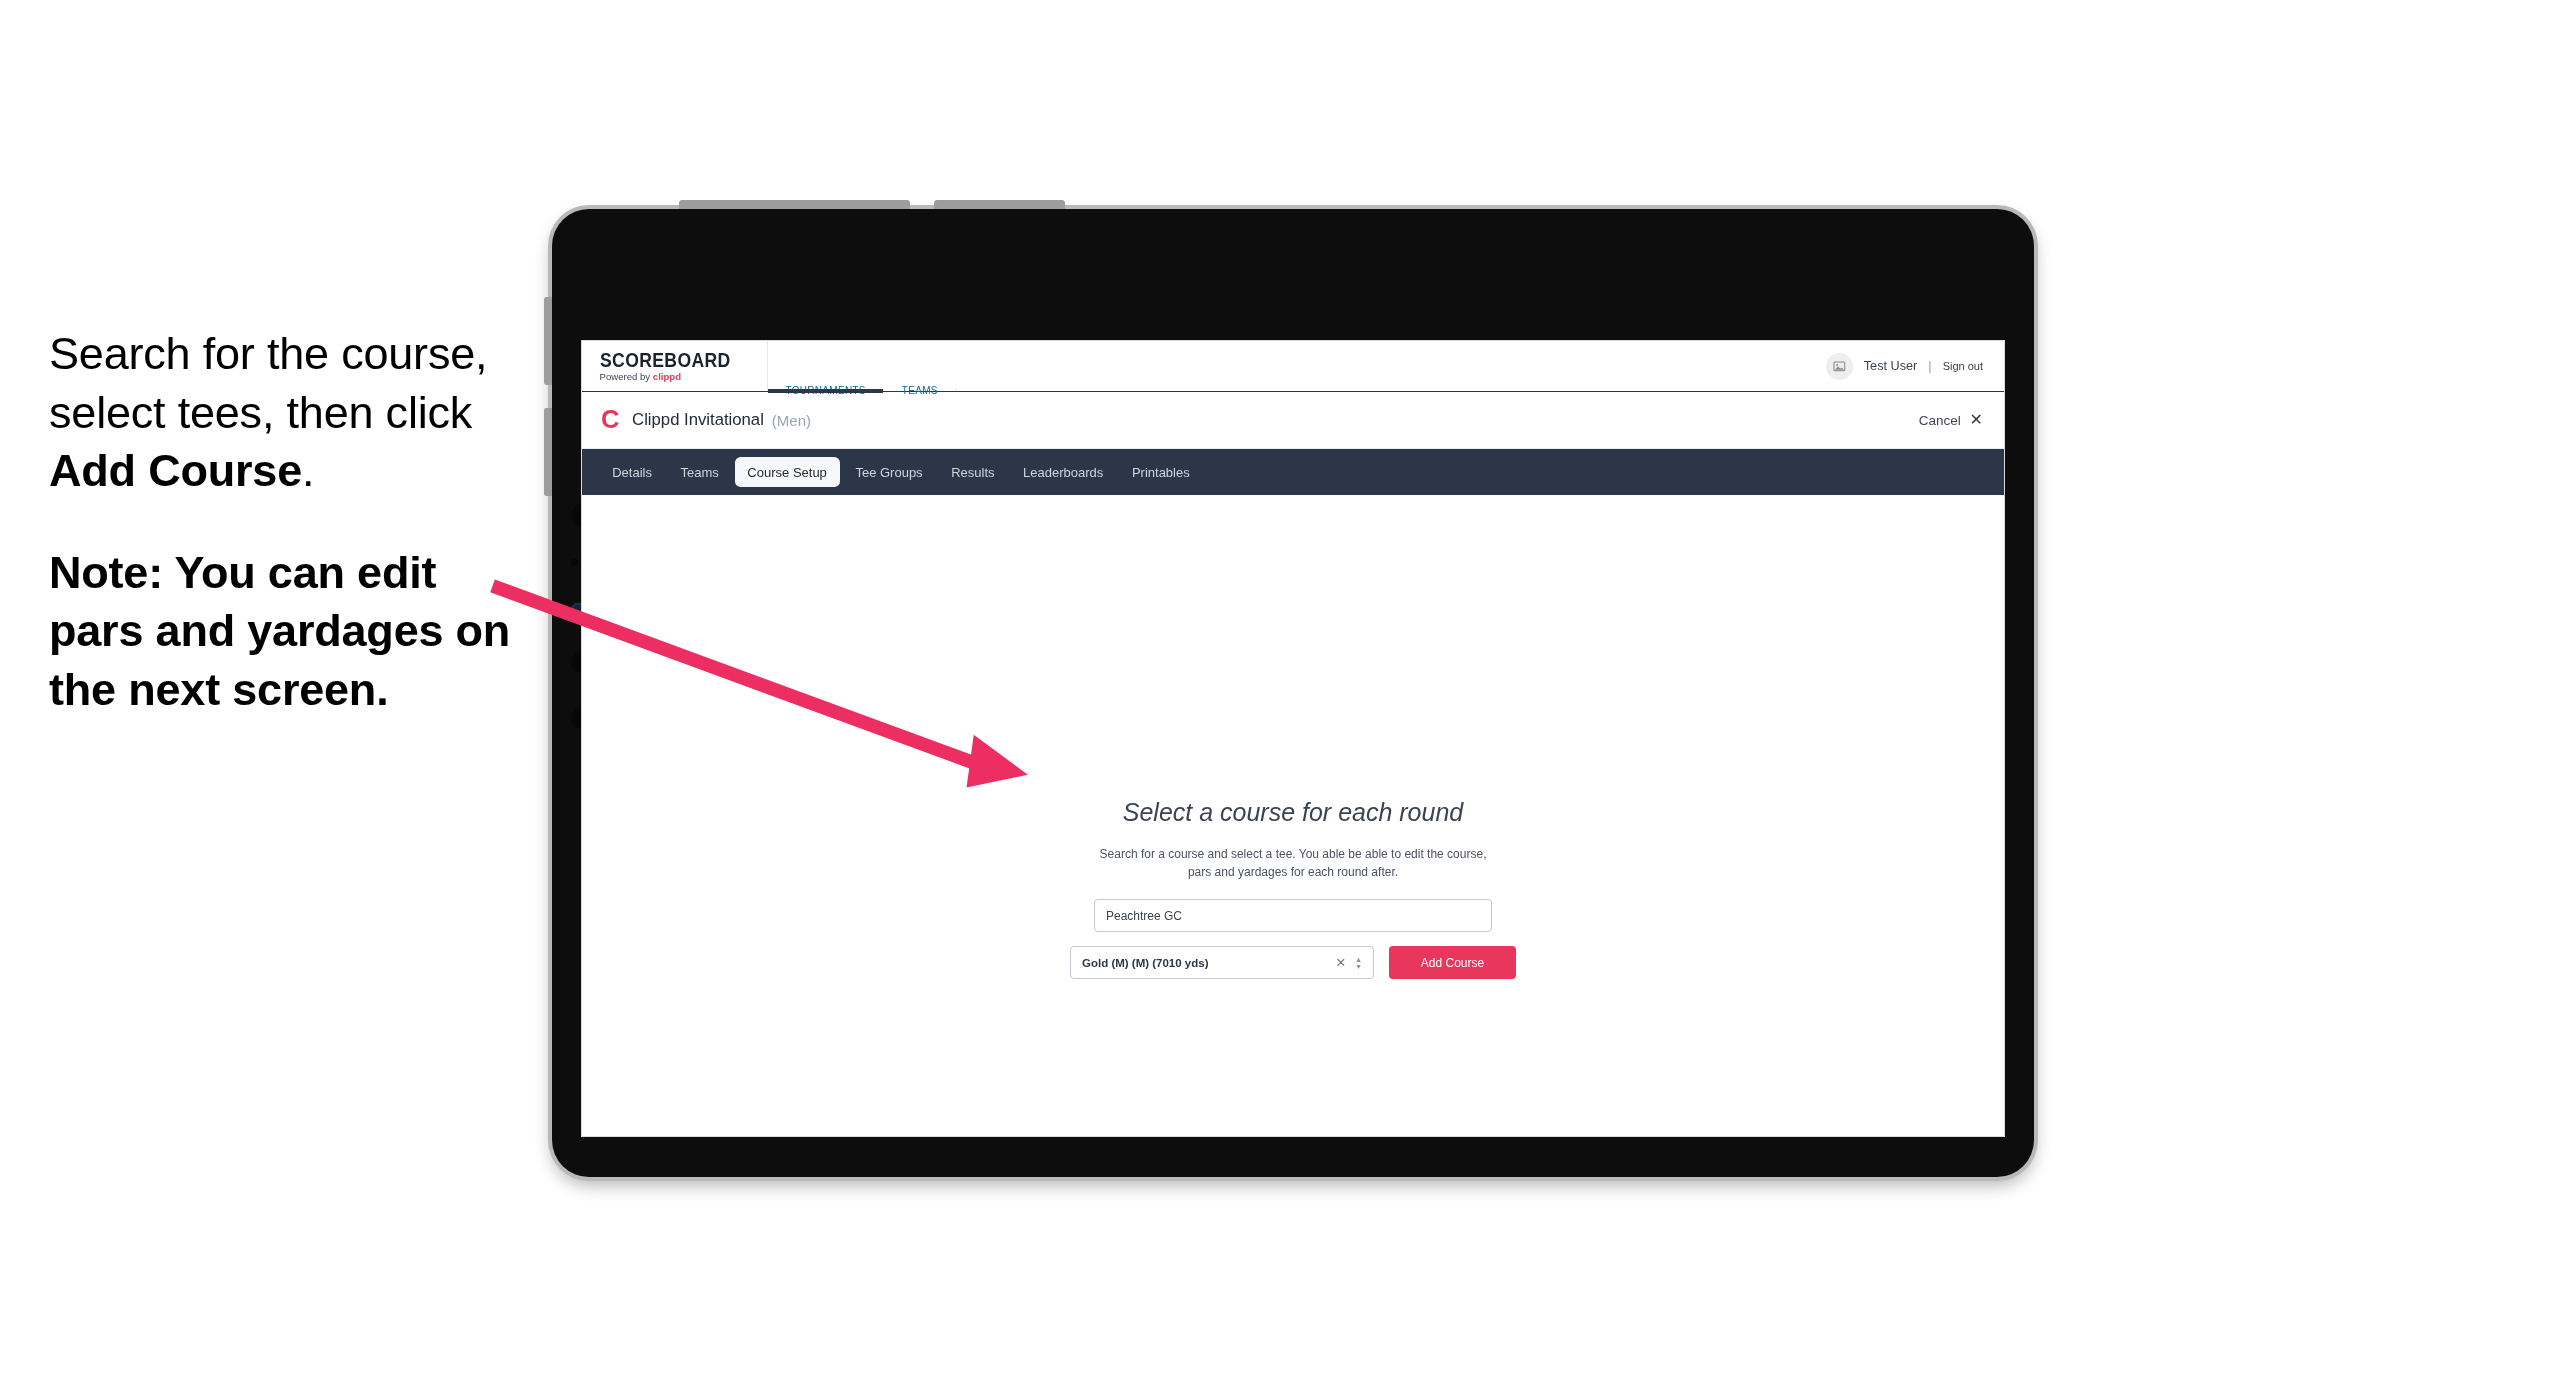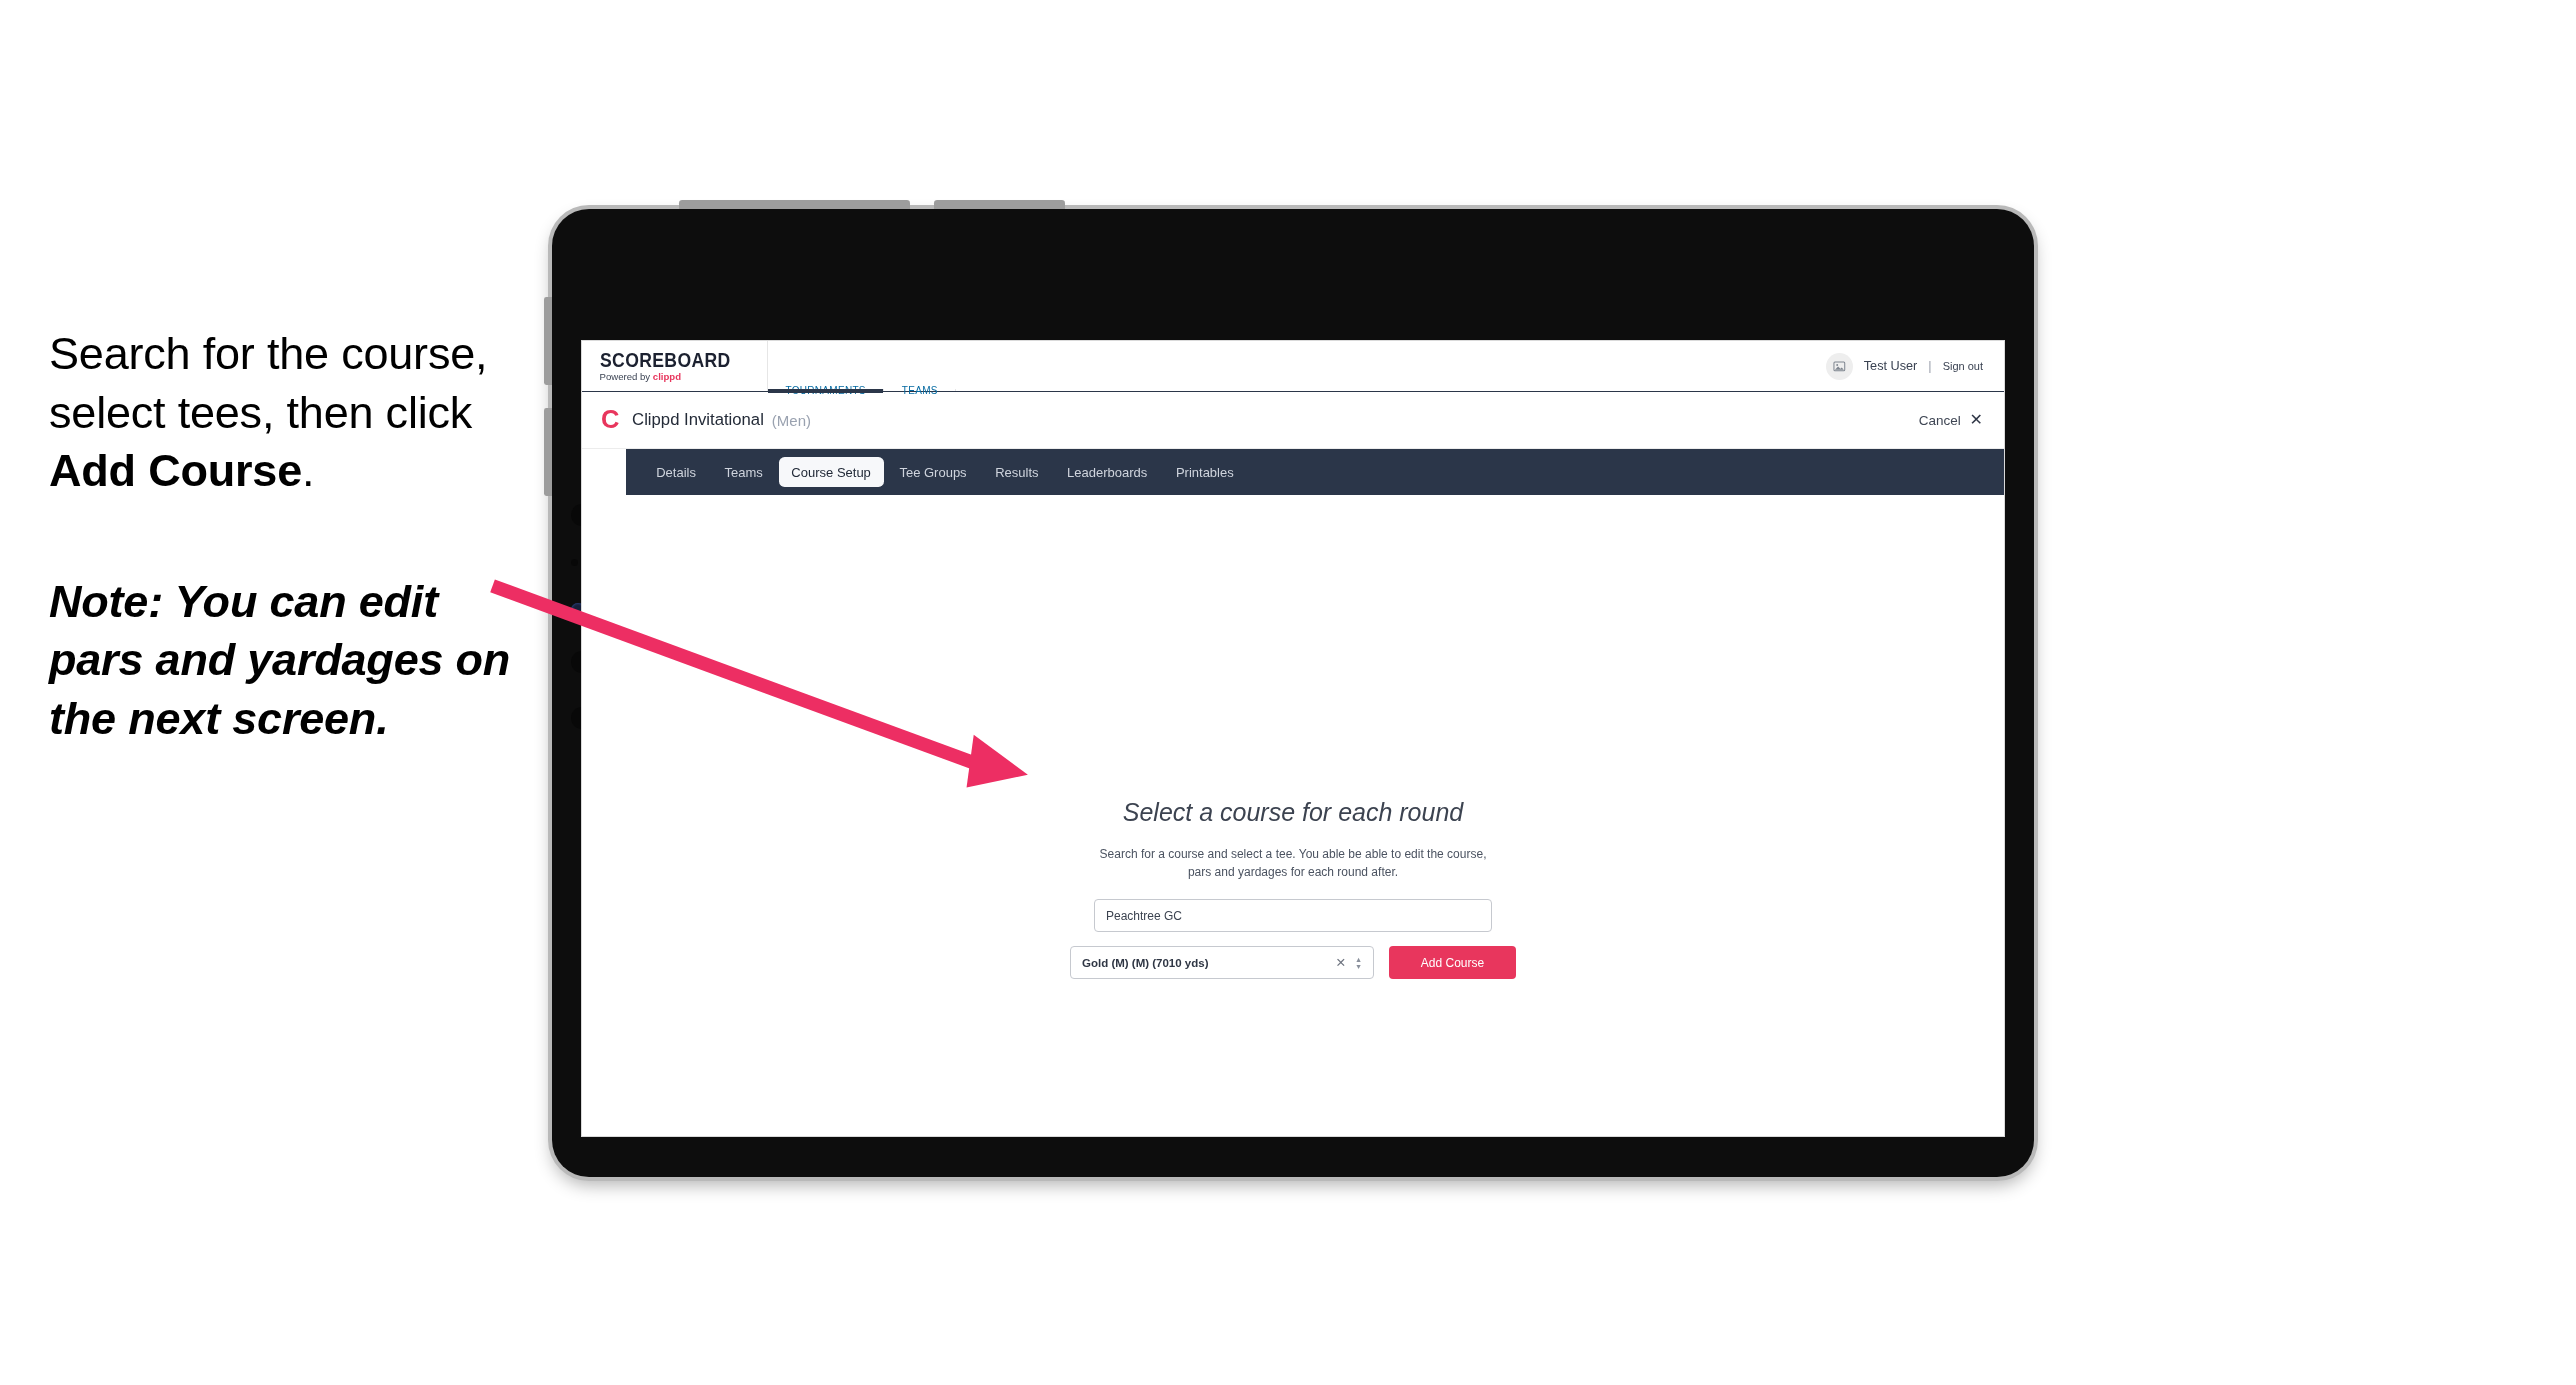--- a/index.html
+++ b/index.html
@@ -26,21 +26,21 @@
     top: 325px;
     width: 478px;
   }
   .instr-para {
     font-size: 45px;
     line-height: 1.30;
     color: #000000;
     letter-spacing: -0.2px;
   }
   .instr-para.p1 { font-weight: 400; }
-  .instr-para.p2 { font-weight: 700; margin-top: 72px; font-style: italic; }
+  .instr-para.p2 { font-weight: 700; margin-top: 43px; }
   .instr-strong { font-weight: 700; }
 
   
   .arrow-svg {
     position: absolute;
     left: 478px;
     top: 558px;
     width: 574px;
     height: 239px;
     pointer-events: none;
@@ -239,21 +239,20 @@
   .cancel-x { font-size: 16px; color: #2f3646; line-height: 1; }
 
   
   .subnav {
     height: 46px;
     background: #2b3649;
     display: flex;
     align-items: center;
     padding: 0 17.5px;
     gap: 3.2px;
-    margin-left: 44px;
   }
   .subnav-item {
     font-size: 13px;
     color: #cfd4dd;
     padding: 7.2px 12.7px;
     border-radius: 5.6px;
     cursor: pointer;
     white-space: nowrap;
   }
   .subnav-item.active {

